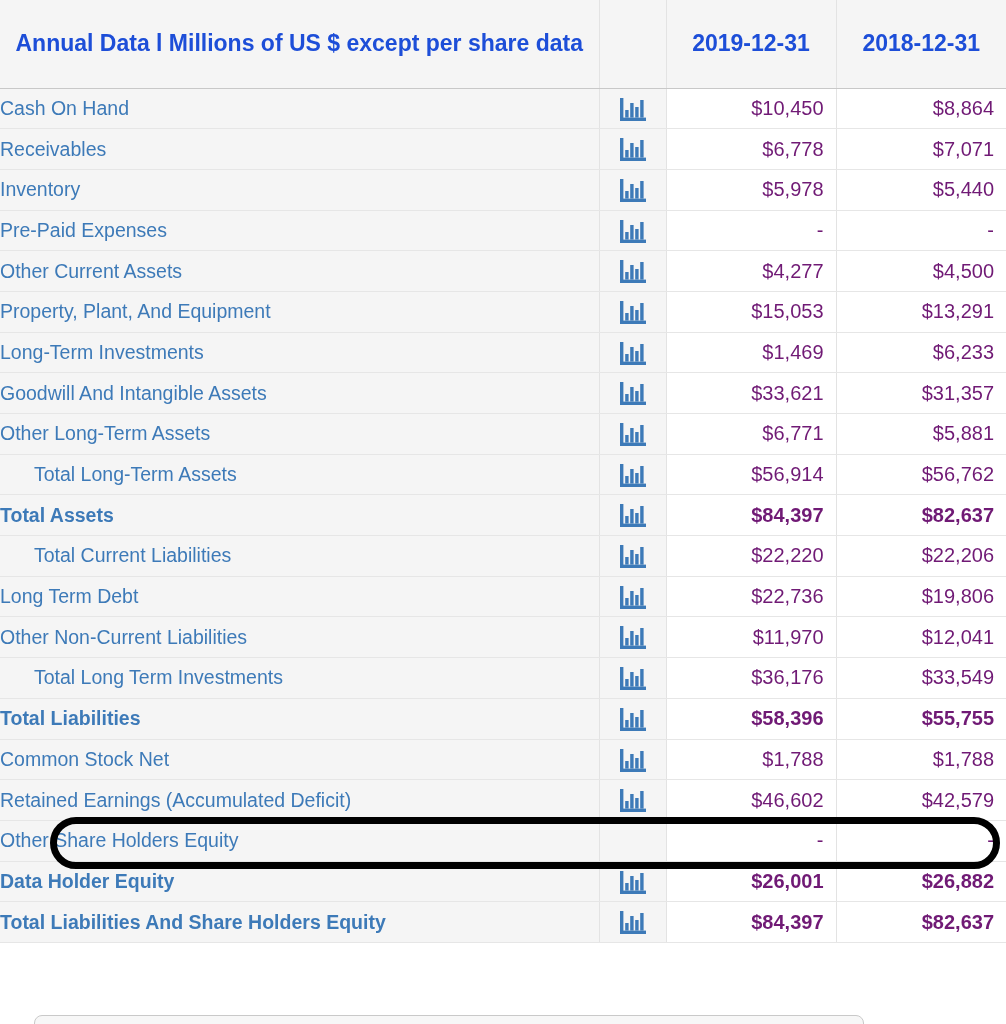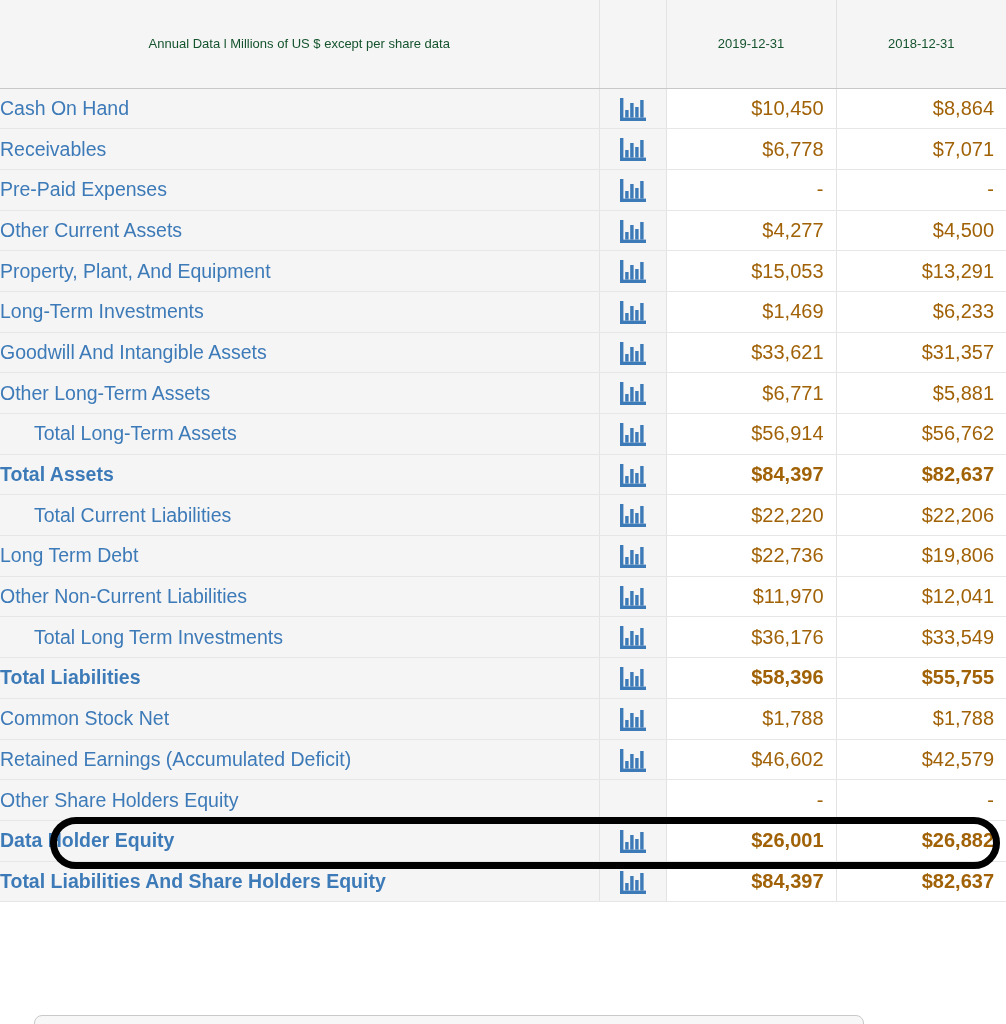--- a/index.html
+++ b/index.html
@@ -19,23 +19,23 @@
     width: 1006px;
     border-collapse: collapse;
     table-layout: fixed;
   }
 
   
   thead th {
     background: #f5f5f5;
     border-bottom: 1px solid #c8c8c8;
     border-right: 1px solid #e3e3e3;
-    font-weight: normal;
-    color: #14532d;
-    font-size: 13px;
+    font-weight: bold;
+    color: #1d4ed8;
+    font-size: 23px;
     height: 88px;
     padding: 0;
     vertical-align: middle;
     box-sizing: border-box;
   }
   th.col-label {
     text-align: center;
     padding: 0 14px;
   }
   th.col-icon { width: 67px; }
@@ -62,21 +62,21 @@
     color: #3d7ab8;
     white-space: nowrap;
     overflow: hidden;
   }
   td.cell-icon {
     background: #f5f5f5;
     text-align: center;
   }
   td.cell-val {
     background: #ffffff;
-    color: #a16207;
+    color: #701a75;
     text-align: right;
     padding-right: 12px;
     font-size: 20px;
     white-space: nowrap;
   }
   td.cell-val-last { border-right: none; }
 
   
   .lvl0 { padding-left: 0px; }
   .lvl1 { padding-left: 34px; }
@@ -156,20 +156,33 @@
               <rect x="0" y="19.6" width="26" height="3.4" fill="#3d7ab8"></rect>
               <rect x="5.2" y="12" width="3.4" height="7.6" fill="#3d7ab8"></rect>
               <rect x="10.2" y="5" width="3.4" height="14.6" fill="#3d7ab8"></rect>
               <rect x="15.2" y="9" width="3.4" height="10.6" fill="#3d7ab8"></rect>
               <rect x="20.2" y="2" width="3.4" height="17.6" fill="#3d7ab8"></rect>
             </svg></span></td>
         <td class="cell-val">$6,778</td>
         <td class="cell-val cell-val-last">$7,071</td>
       </tr>
       <tr>
+        <td class="cell-label lvl2">Inventory</td>
+        <td class="cell-icon"><span class="chart-icon"><svg viewBox="0 0 26 23" width="26" height="23" aria-hidden="true">
+              <rect x="0" y="0" width="3.4" height="23" fill="#3d7ab8"></rect>
+              <rect x="0" y="19.6" width="26" height="3.4" fill="#3d7ab8"></rect>
+              <rect x="5.2" y="12" width="3.4" height="7.6" fill="#3d7ab8"></rect>
+              <rect x="10.2" y="5" width="3.4" height="14.6" fill="#3d7ab8"></rect>
+              <rect x="15.2" y="9" width="3.4" height="10.6" fill="#3d7ab8"></rect>
+              <rect x="20.2" y="2" width="3.4" height="17.6" fill="#3d7ab8"></rect>
+            </svg></span></td>
+        <td class="cell-val">$5,978</td>
+        <td class="cell-val cell-val-last">$5,440</td>
+      </tr>
+      <tr>
         <td class="cell-label lvl2">Pre-Paid Expenses</td>
         <td class="cell-icon"><span class="chart-icon"><svg viewBox="0 0 26 23" width="26" height="23" aria-hidden="true">
               <rect x="0" y="0" width="3.4" height="23" fill="#3d7ab8"></rect>
               <rect x="0" y="19.6" width="26" height="3.4" fill="#3d7ab8"></rect>
               <rect x="5.2" y="12" width="3.4" height="7.6" fill="#3d7ab8"></rect>
               <rect x="10.2" y="5" width="3.4" height="14.6" fill="#3d7ab8"></rect>
               <rect x="15.2" y="9" width="3.4" height="10.6" fill="#3d7ab8"></rect>
               <rect x="20.2" y="2" width="3.4" height="17.6" fill="#3d7ab8"></rect>
             </svg></span></td>
         <td class="cell-val">-</td>

